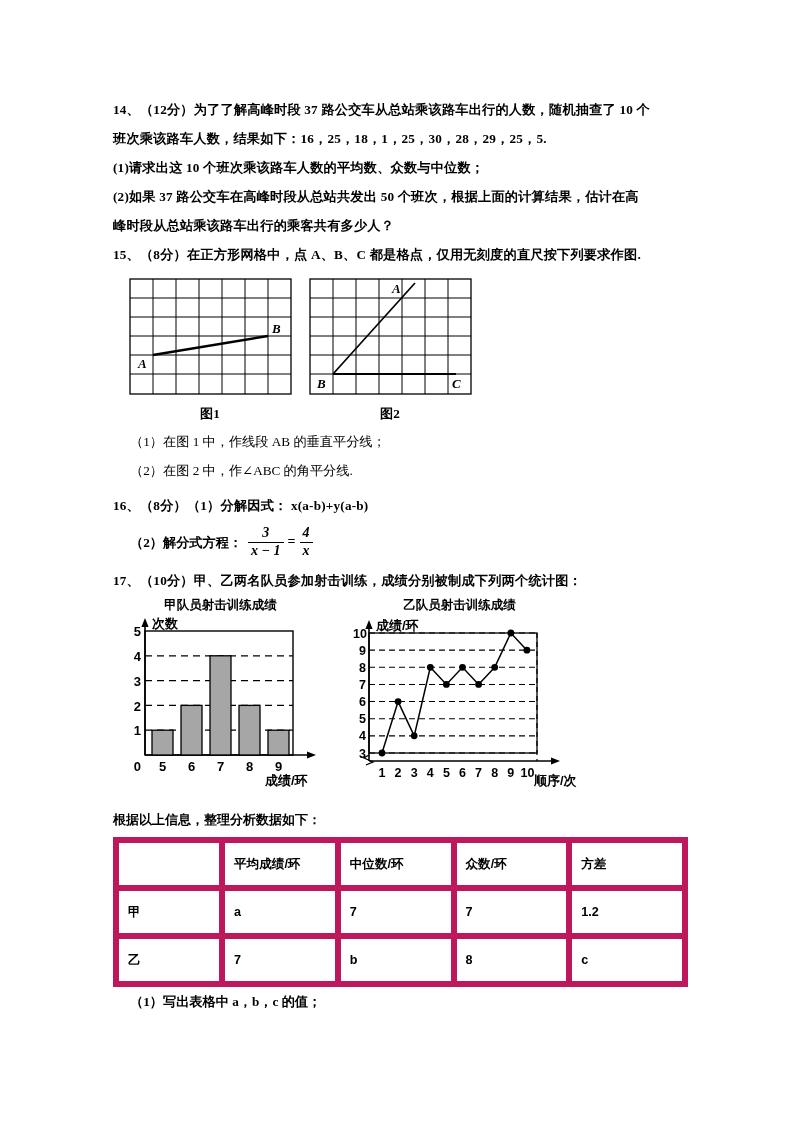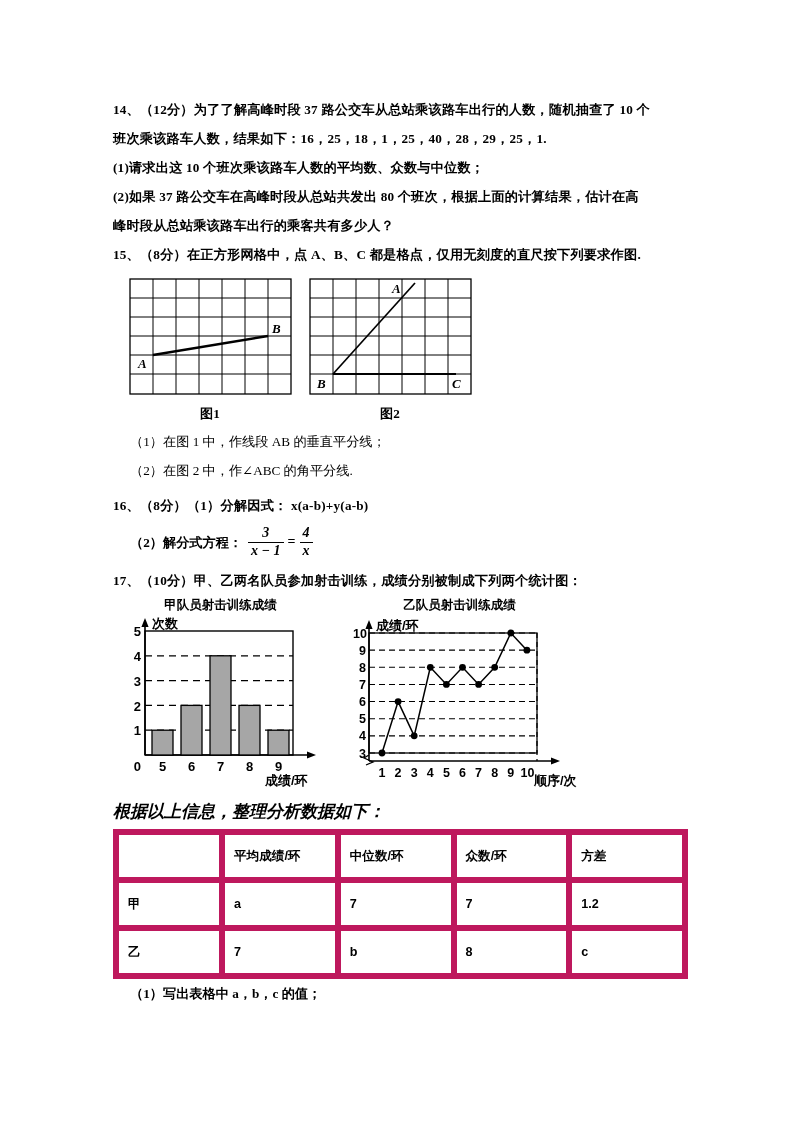--- a/index.html
+++ b/index.html
@@ -74,25 +74,24 @@
   .chart-line-block { left: 224px; }
   .chart-title {
     font-size: 12.5px;
     font-weight: bold;
     text-align: center;
     font-family: "Liberation Sans", sans-serif;
     margin-bottom: 1px;
   }
   
   .intro-table-line {
-    font-size: 17px;
+    font-size: 13px;
     font-weight: bold;
     line-height: 26px;
-    margin-top: 6px;
-    font-style: italic;
+    margin-top: 14px;
   }
   table.stats {
     border-collapse: collapse;
     width: 575px;
     margin-top: 4px;
     table-layout: fixed;
   }
   table.stats td, table.stats th {
     border: 6px solid #be185d;
     height: 40px;
@@ -146,23 +145,23 @@
   svg { display: block; }
 </style>
 </head>
 <body>
 
 <div class="page">
   <div class="content">
 
     <div>
       <div class="q-line">14、（12分）为了了解高峰时段 37 路公交车从总站乘该路车出行的人数，随机抽查了 10 个</div>
-      <div class="q-line">班次乘该路车人数，结果如下：16，25，18，1，25，40，28，29，25，1.</div>
+      <div class="q-line">班次乘该路车人数，结果如下：16，25，18，1，25，30，28，29，25，5.</div>
       <div class="q-line">(1)请求出这 10 个班次乘该路车人数的平均数、众数与中位数；</div>
-      <div class="q-line">(2)如果 37 路公交车在高峰时段从总站共发出 80 个班次，根据上面的计算结果，估计在高</div>
+      <div class="q-line">(2)如果 37 路公交车在高峰时段从总站共发出 50 个班次，根据上面的计算结果，估计在高</div>
       <div class="q-line">峰时段从总站乘该路车出行的乘客共有多少人？</div>
     </div>
 
     <div>
       <div class="q-line">15、（8分）在正方形网格中，点 A、B、C 都是格点，仅用无刻度的直尺按下列要求作图.</div>
 
       <div class="figures">
 
         <div class="fig-wrap fig1-wrap">
           <svg width="168" height="124" viewBox="0 0 168 124">

